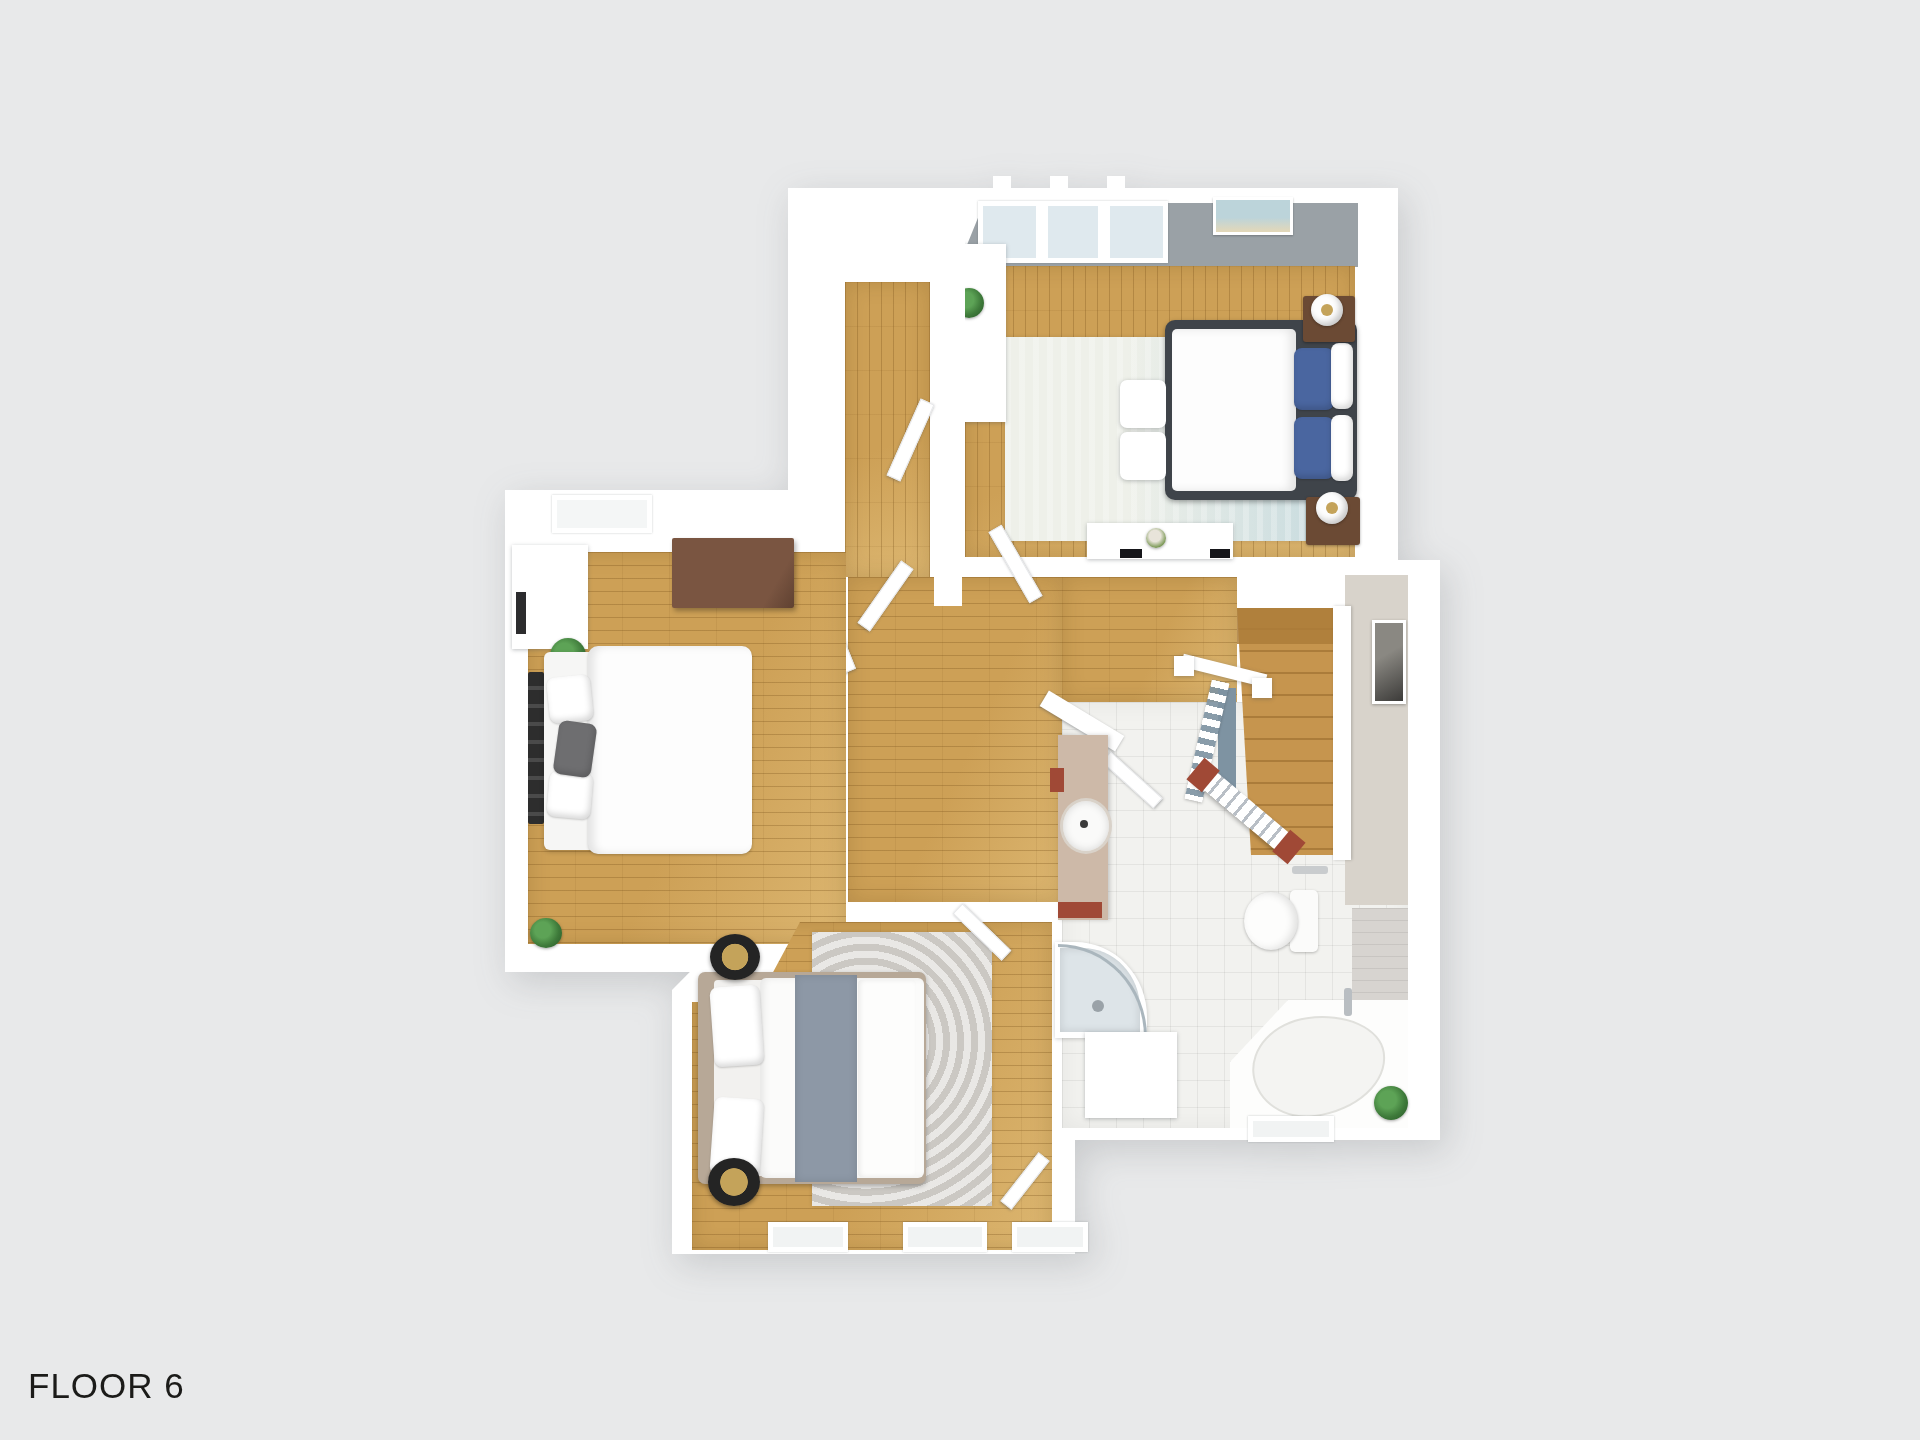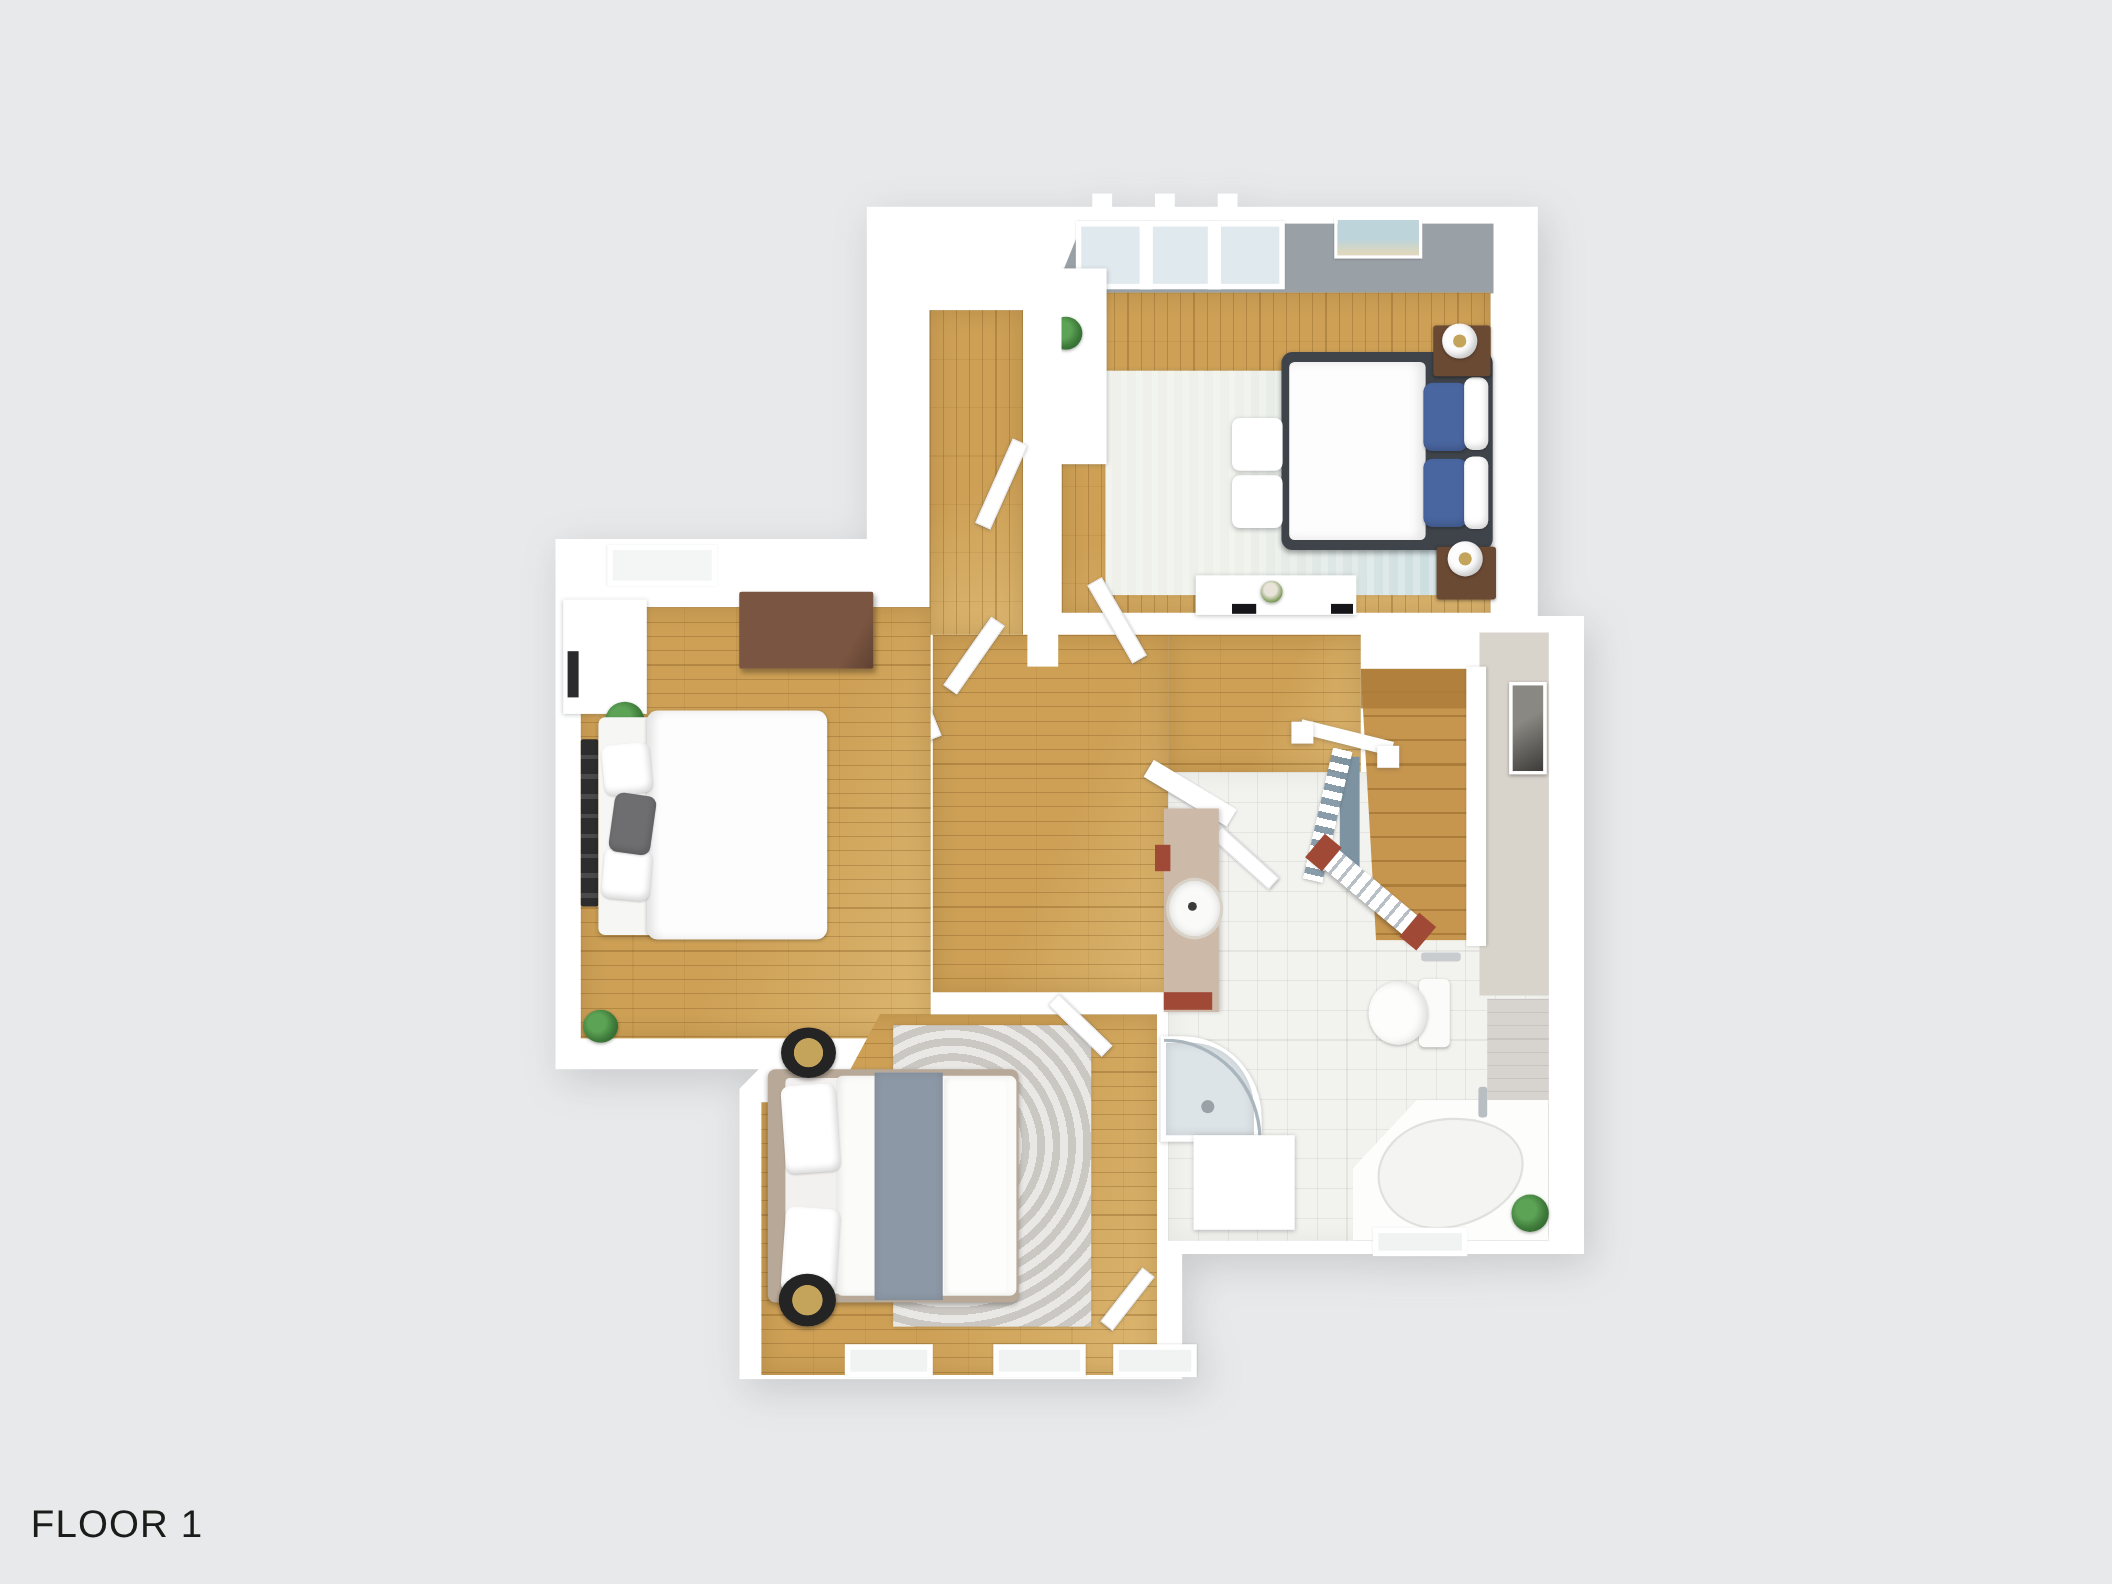--- a/index.html
+++ b/index.html
@@ -175,14 +175,14 @@
 
     <div class="abs" style="left:1230px;top:1000px;width:178px;height:128px;background:#fdfdfc;clip-path:polygon(0px 62px,58px 0px,178px 0px,178px 128px,0px 128px);box-shadow:0 1px 4px rgba(0,0,0,.2);"></div>
     <div class="abs" style="left:1252px;top:1016px;width:130px;height:96px;background:#f4f4f2;border:2px solid #e0e0dc;border-radius:46% 54% 58% 42%/50% 46% 54% 50%;transform:rotate(-8deg);"></div>
     <div class="abs" style="left:1344px;top:988px;width:8px;height:28px;background:#b9bec2;border-radius:3px;"></div>
     <div class="plant" style="left:1374px;top:1086px;width:34px;height:34px;"></div>
     <div class="win" style="left:1248px;top:1116px;width:86px;height:26px;">
         <div class="glass" style="background:#f1f3f3;"></div>
       </div>
   </div>
 
-  <div class="floor-label">FLOOR 1</div>
+  <div class="floor-label">FLOOR 6</div>
 </div>
 
 </body></html>

